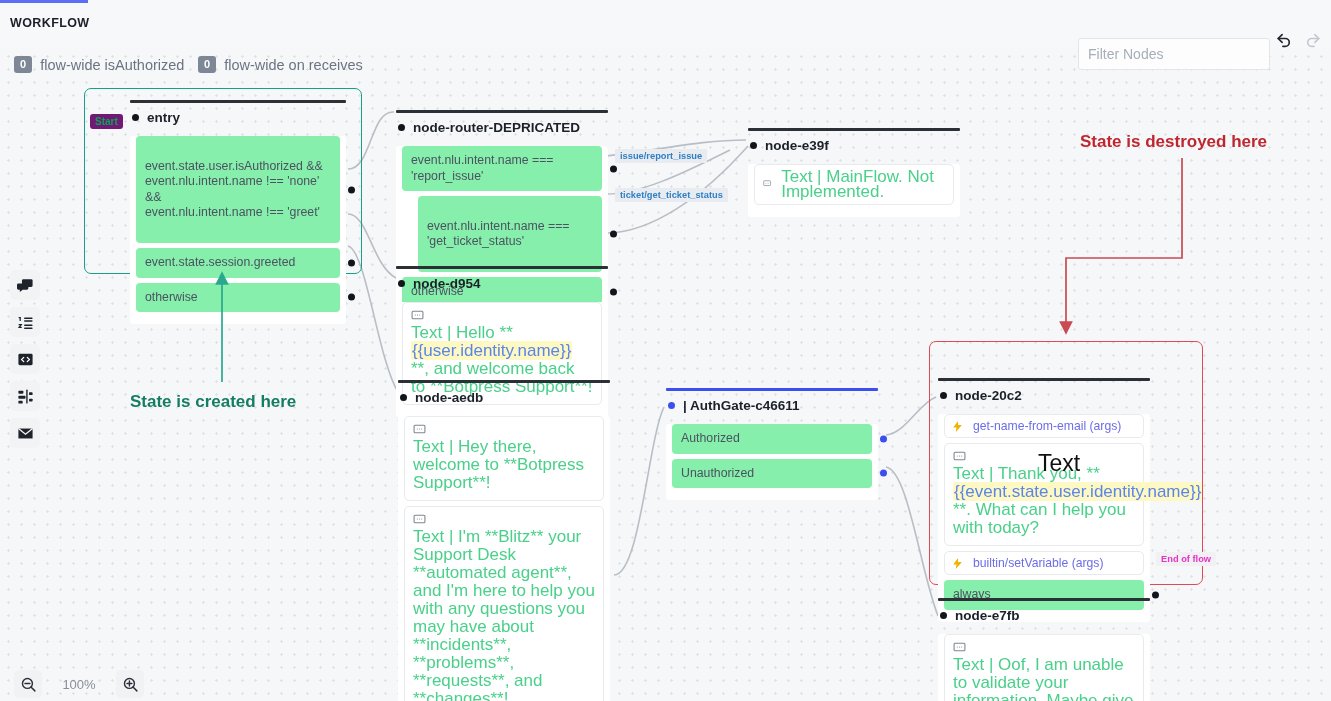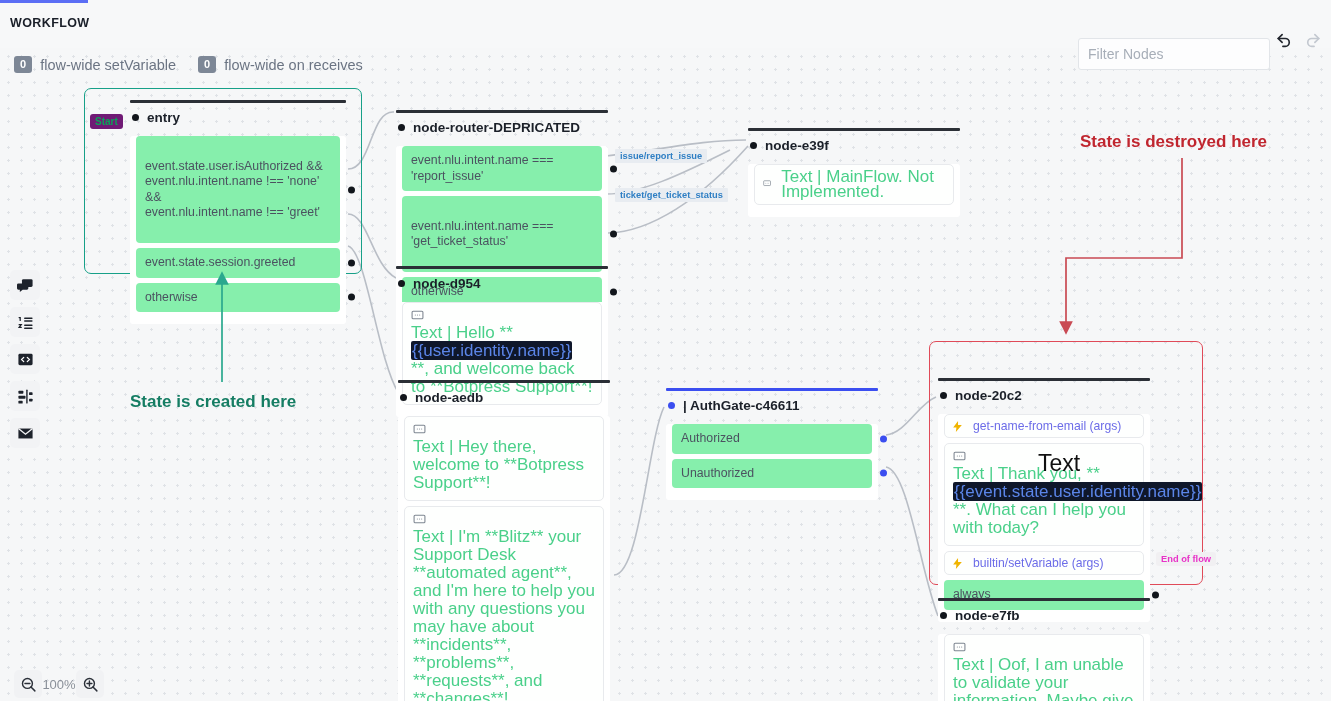--- a/index.html
+++ b/index.html
@@ -68,21 +68,21 @@
   }
   .tool-btn {
     width: 30px; height: 30px; border-radius: 5px; background: #f2f3f5;
     display: flex; align-items: center; justify-content: center;
     color: #1d222b;
   }
 
   
   #zoom-ctl {
     position: absolute; left: 14px; top: 670px;
-    display: flex; align-items: center; gap: 0;
+    display: flex; align-items: center; gap: 20px;
   }
   .zoom-btn {
     width: 28px; height: 28px; border-radius: 5px; background: #f1f2f4;
     display: flex; align-items: center; justify-content: center; color: #2a2f38;
   }
   #zoom-level { font-size: 13px; color: #8a9099; min-width: 34px; text-align: center; }
 
   
   .node { position: absolute; }
   .node-top { height: 3px; background: #2b2f36; border-radius: 1px; }
@@ -106,21 +106,21 @@
   }
   .trans-dot {
     position: absolute; right: -15px; top: 50%; transform: translateY(-50%);
   }
 
   .card {
     background: #fefffe; border: 1px solid #e8eaed; border-radius: 5px;
     margin: 5px 0; padding: 6px 8px 8px 8px;
   }
   .card-text { font-size: 17px; line-height: 14.5px; color: #4ad08a; }
-  .card-text .hl { background: #0f172a; color: #5b85e8; border-radius: 2px; padding: 0 1px; }
+  .card-text .hl { background: #fef9c3; color: #5b85e8; border-radius: 2px; padding: 0 1px; }
   .card-action { display: flex; align-items: center; gap: 9px; padding: 4px 6px; }
   .card-action .label { font-size: 12.2px; color: #6c6ce8; }
 
   .msg-icon { display:block; margin-bottom: 2px; }
 
   
   #node-entry-wrap {
     position: absolute; left: 84px; top: 88px; width: 278px; height: 186px;
     border: 1.6px solid #17a088; border-radius: 7px;
   }
@@ -186,21 +186,21 @@
       <path d="M886,467 C908,470 920,570 938,616"></path>
     </g>
   </svg>
 
   <div id="topbar">
     <div id="tab-accent"></div>
     <div id="workflow-title">WORKFLOW</div>
 
     <div class="flow-chip" id="chip-transitions">
       <span class="chip-count">0</span>
-      <span class="chip-label">flow-wide setVariable</span>
+      <span class="chip-label">flow-wide isAuthorized</span>
     </div>
     <div class="flow-chip" id="chip-receives">
       <span class="chip-count">0</span>
       <span class="chip-label">flow-wide on receives</span>
     </div>
 
     <input id="filter-input" placeholder="Filter Nodes" style="">
 
     <div class="hist-btn" id="undo-btn">
       <svg width="19" height="19" viewBox="0 0 24 24" fill="none" stroke="#22262e" stroke-width="2.1" stroke-linecap="round" stroke-linejoin="round">
@@ -308,21 +308,21 @@
     <div class="node-top"></div>
     <div class="node-title">
       <span class="dot"></span>
       <span>node-router-DEPRICATED</span>
     </div>
     <div class="node-body">
       <div class="trans-row">
         <span>event.nlu.intent.name === 'report_issue'</span>
         <span class="dot trans-dot"></span>
       </div>
-      <div class="trans-row" style="white-space:pre-line;">
+      <div class="trans-row" style="white-space:pre-line;margin-left:16px;">
         <span>event.nlu.intent.name ===
 'get_ticket_status'</span>
         <span class="dot trans-dot"></span>
       </div>
       <div class="trans-row">
         <span>otherwise</span>
         <span class="dot trans-dot"></span>
       </div>
     </div>
   </div>

